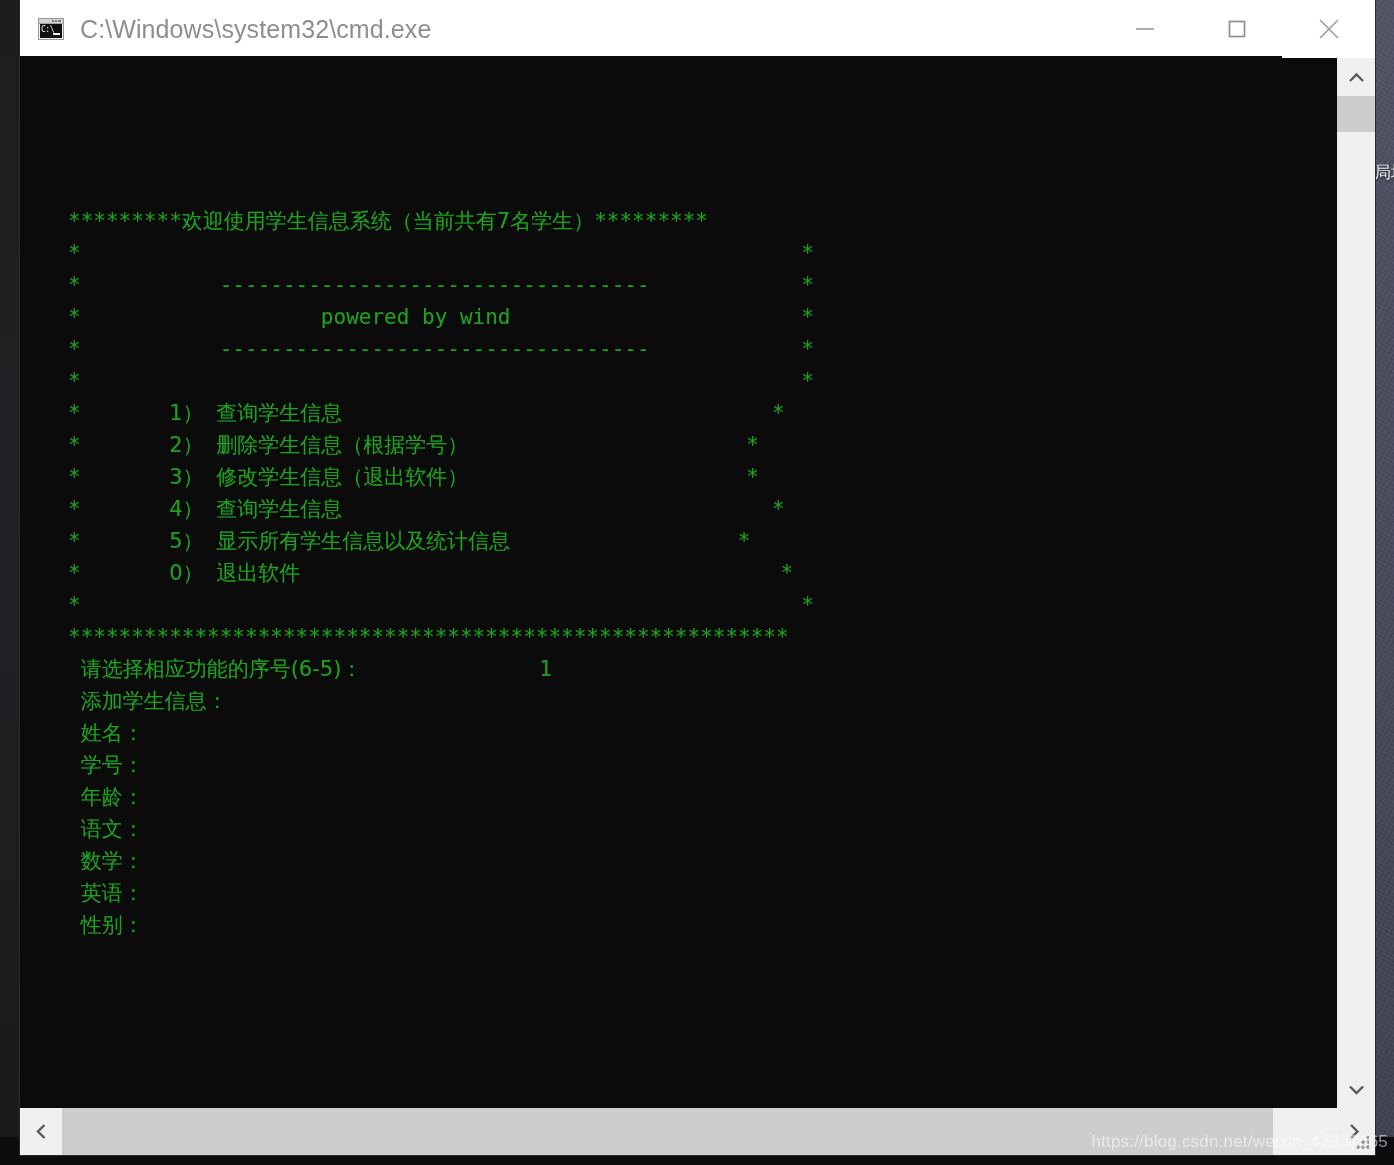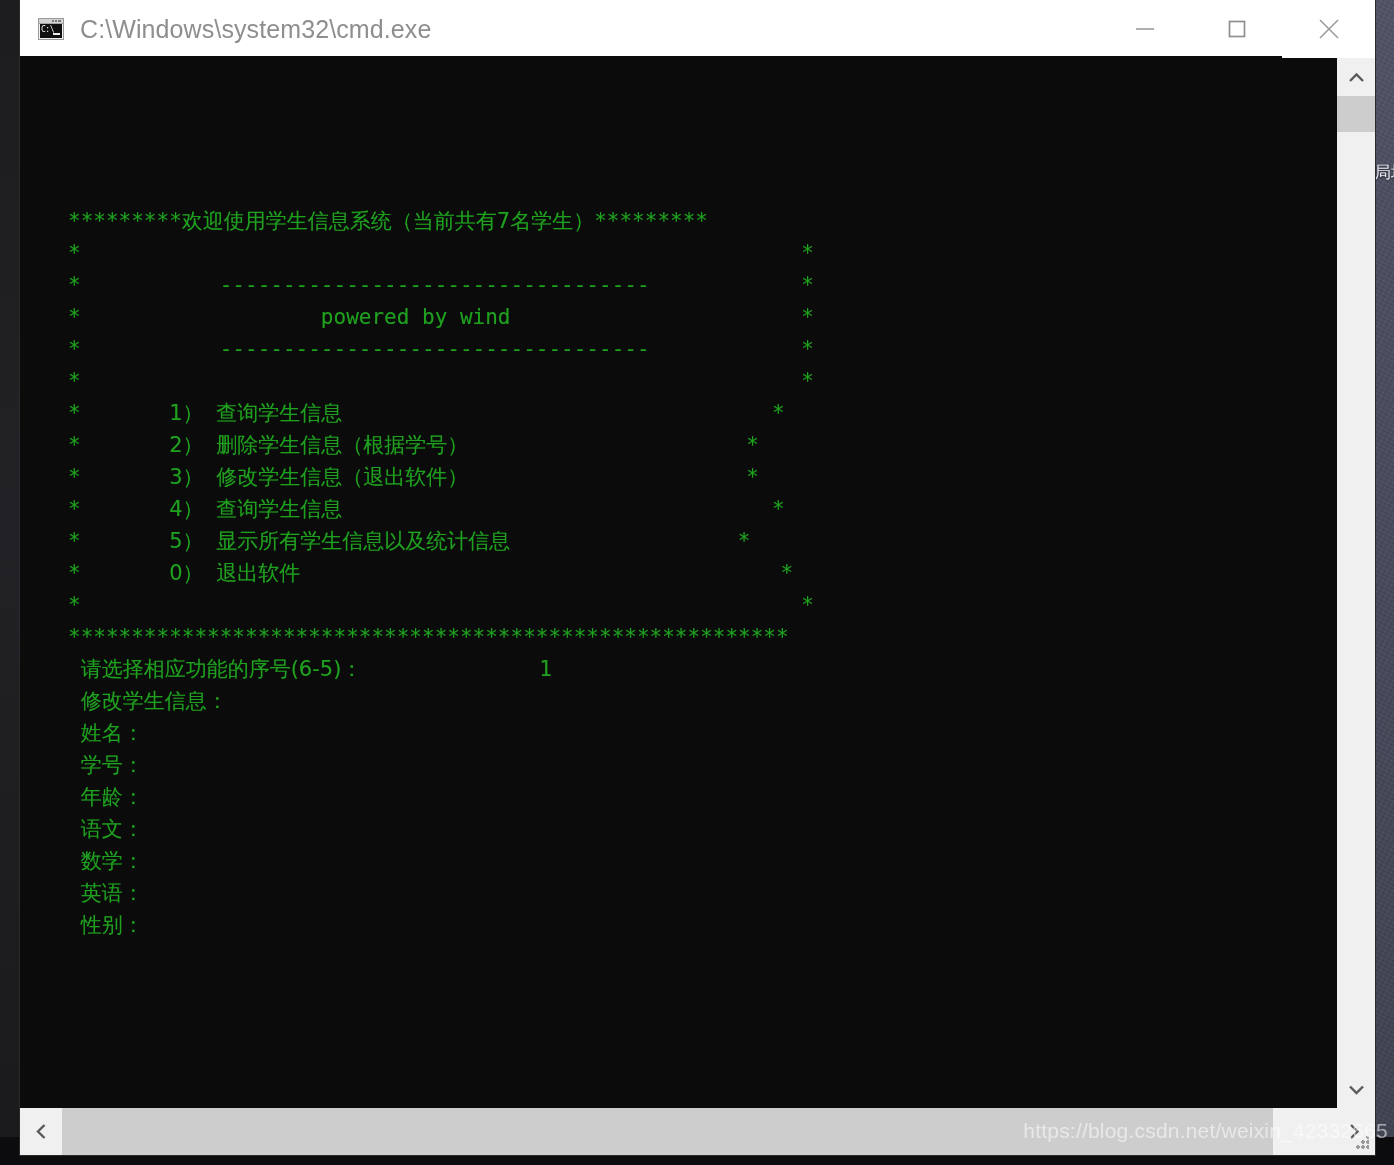--- a/index.html
+++ b/index.html
@@ -230,22 +230,22 @@
       radial-gradient(circle 1.6px at 12px 11px, #9a9a9a 99%, transparent 100%),
       radial-gradient(circle 1.6px at 7px 6px, #9a9a9a 99%, transparent 100%),
       radial-gradient(circle 1.6px at 12px 6px, #9a9a9a 99%, transparent 100%),
       radial-gradient(circle 1.6px at 12px 1px, #9a9a9a 99%, transparent 100%);
   }
 
   
   #watermark {
     position: absolute;
     right: 6px;
-    bottom: 22px;
-    font-size: 21px;
+    bottom: 13px;
+    font-size: 17px;
     color: rgba(225,225,228,0.62);
     font-family: "Liberation Sans", sans-serif;
     white-space: nowrap;
     mix-blend-mode: screen;
     letter-spacing: 0.2px;
     text-align: center;
   }
 </style>
 </head>
 <body>
@@ -298,21 +298,21 @@
 *                                                         *
 *       <span class="cn">1）</span> <span class="cn">查询学生信息</span>                                  *
 *       <span class="cn">2）</span> <span class="cn">删除学生信息（根据学号）</span>                      *
 *       <span class="cn">3）</span> <span class="cn">修改学生信息（退出软件）</span>                      *
 *       <span class="cn">4）</span> <span class="cn">查询学生信息</span>                                  *
 *       <span class="cn">5）</span> <span class="cn">显示所有学生信息以及统计信息</span>                  *
 *       <span class="cn">0）</span> <span class="cn">退出软件</span>                                      *
 *                                                         *
 *********************************************************
  <span class="cn">请选择相应功能的序号(6-5)：</span>              1
- <span class="cn">修改学生信息：</span>
+ <span class="cn">添加学生信息：</span>
  <span class="cn">姓名：</span>
  <span class="cn">学号：</span>
  <span class="cn">年龄：</span>
  <span class="cn">语文：</span>
  <span class="cn">数学：</span>
  <span class="cn">英语：</span>
  <span class="cn">性别：</span></pre>
     </div>
 
     <div id="vscroll">

